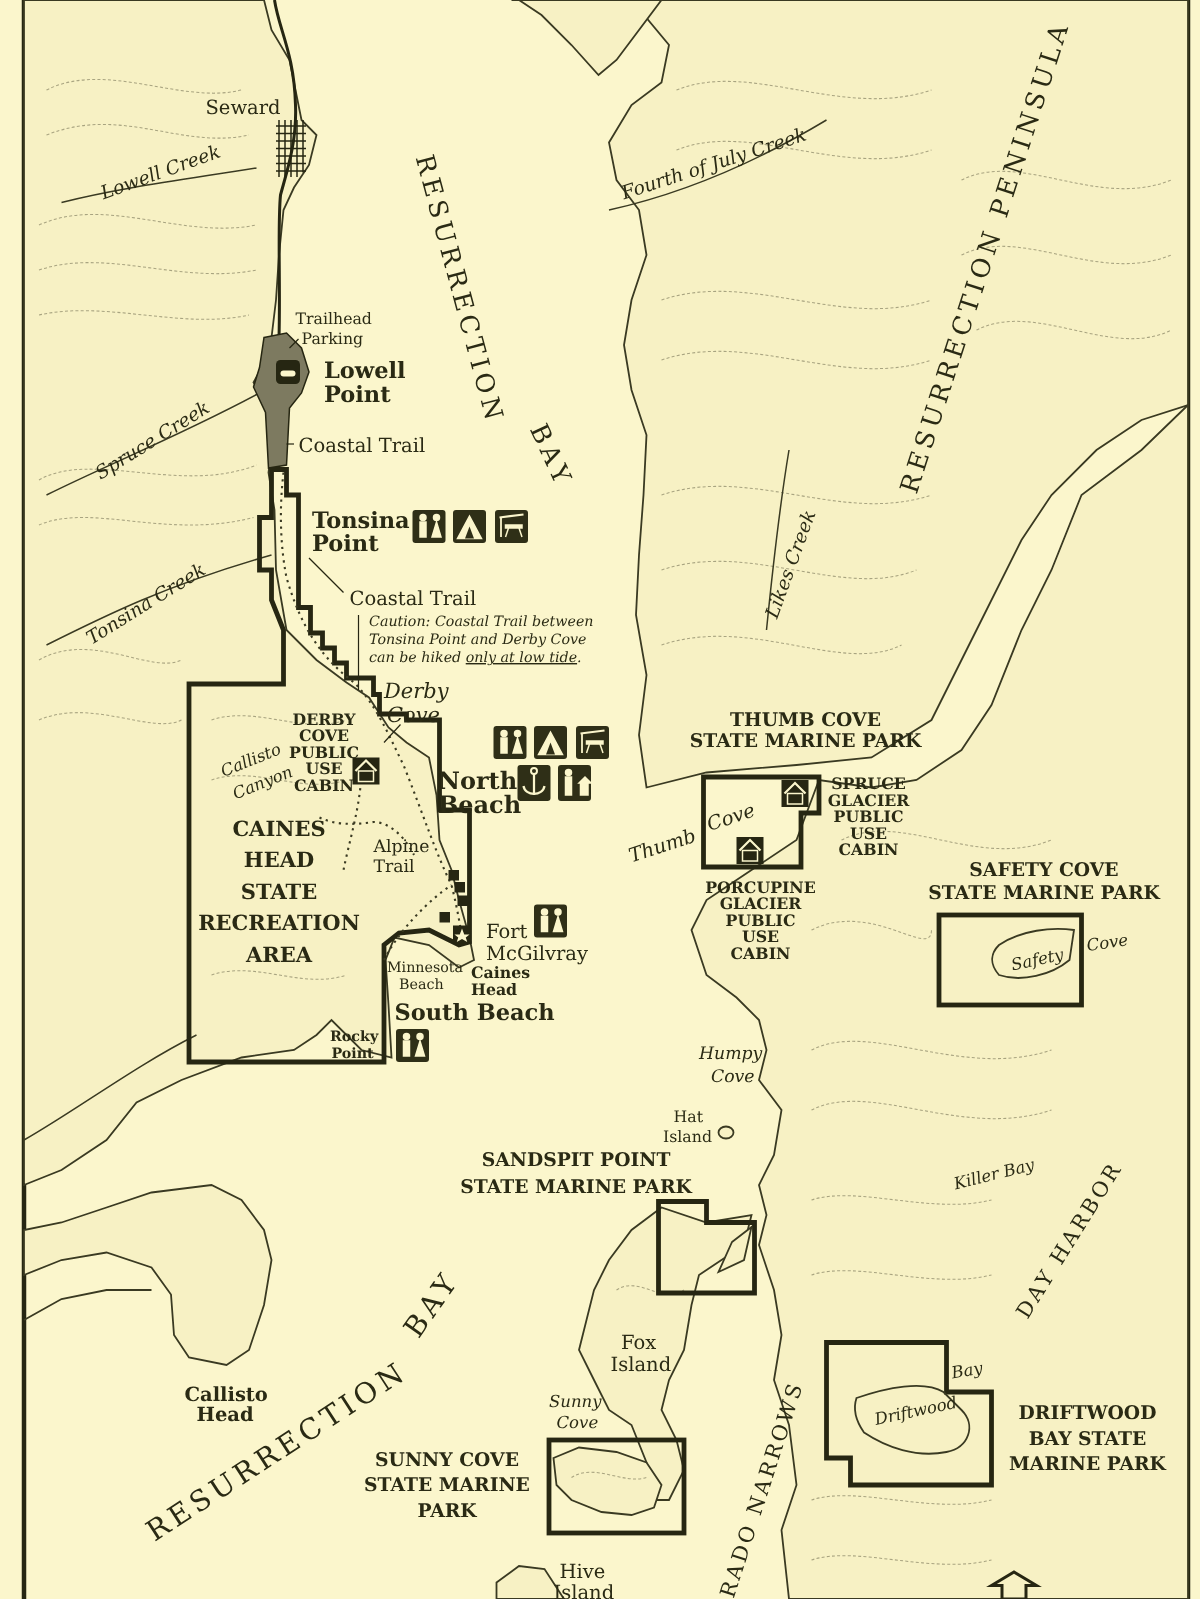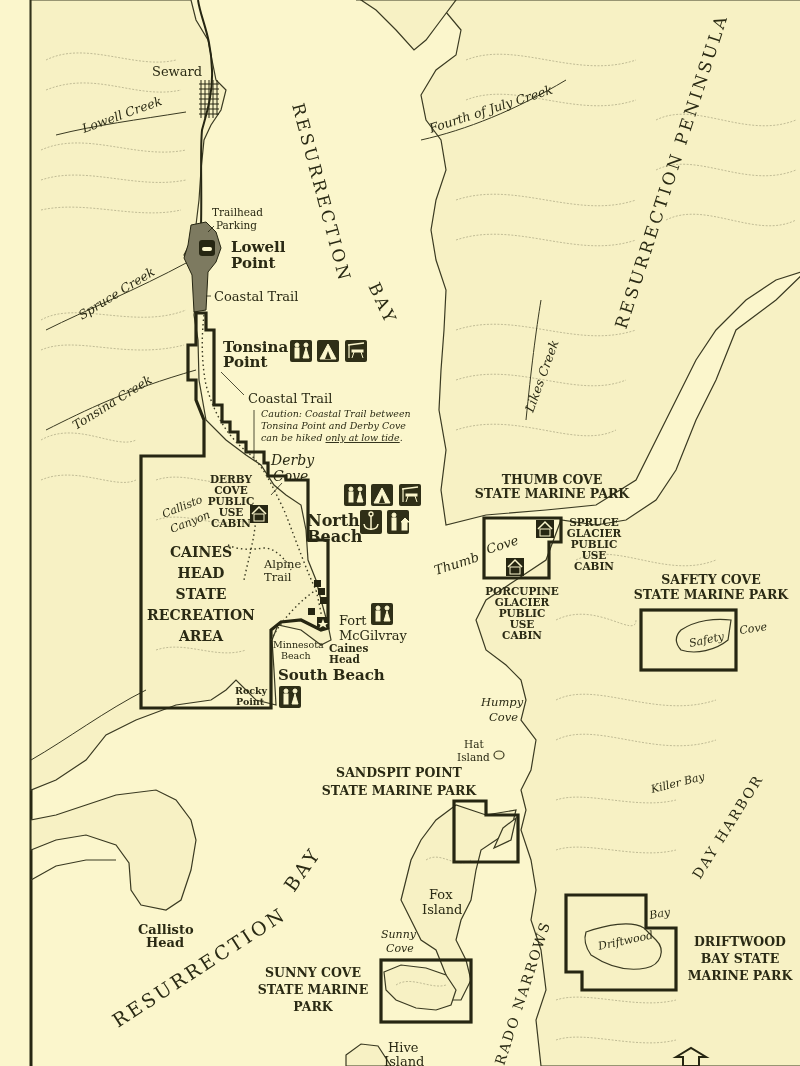--- a/index.html
+++ b/index.html
@@ -1,17 +1,17 @@
 <!DOCTYPE html>
 <html><head>
 <meta charset="utf-8">
 <style>
   html, body { margin: 0; padding: 0; }
   body { width: 800px; height: 1066px; overflow: hidden; background: #fbf6cc; }
-  #map { position: absolute; left: 16px; top: 0; width: 672px; height: 1066px; }
+  #map { position: absolute; left: 1px; top: 0; width: 672px; height: 1066px; }
   svg text { font-family: "DejaVu Serif", "Liberation Serif", serif; fill: #2a2a14; }
   .lbl { font-size: 13px; }
   .lbl-b { font-size: 13px; font-weight: bold; }
   .lbl-big { font-size: 15px; font-weight: bold; }
   .lbl-park { font-size: 12.5px; font-weight: bold; }
   .lbl-it { font-size: 12.5px; font-style: italic; }
   .lbl-sm { font-size: 10.5px; }
   .lbl-smb { font-size: 10.5px; font-weight: bold; }
   .lbl-caps { font-size: 17px; letter-spacing: 3px; }
   .lbl-caps2 { font-size: 14px; letter-spacing: 2px; }

